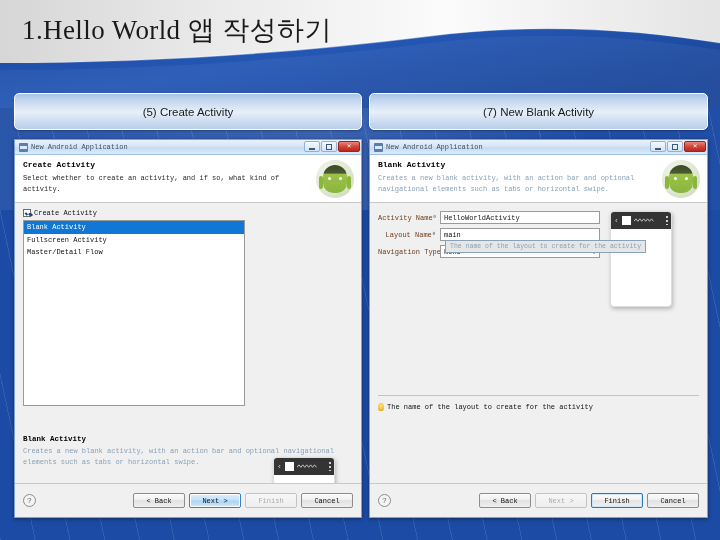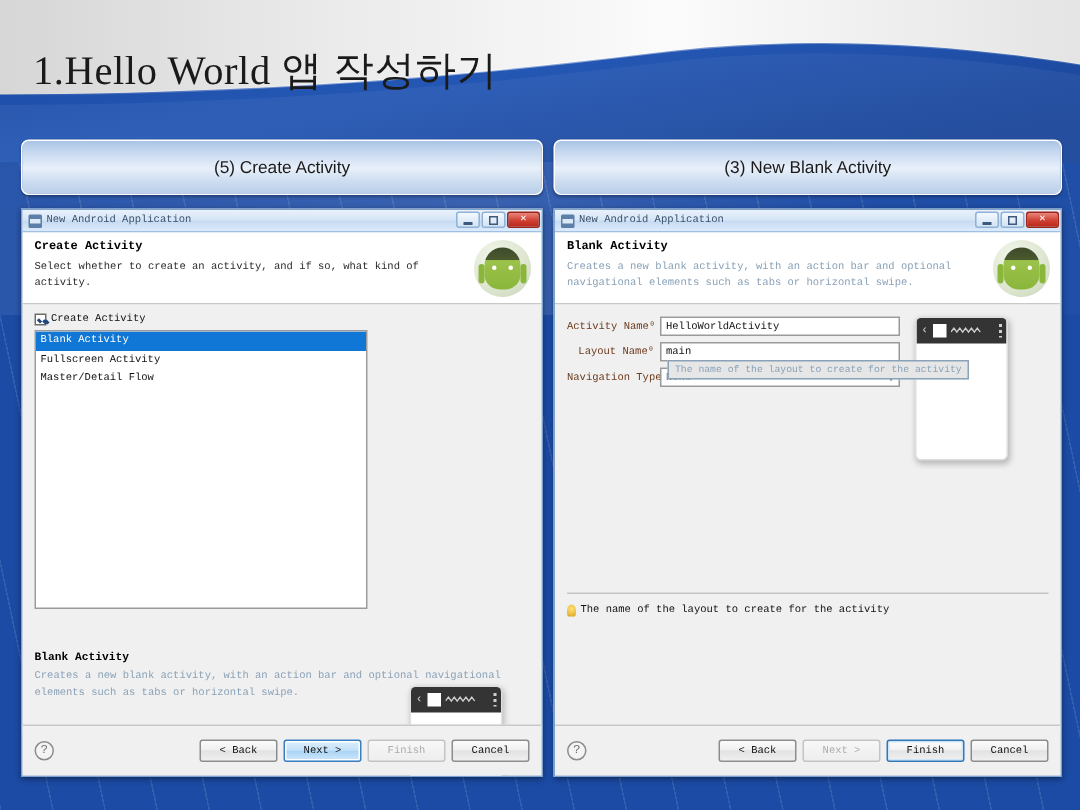--- a/index.html
+++ b/index.html
@@ -25,21 +25,21 @@
     background: linear-gradient(100deg, rgba(255,255,255,0.06) 0%, rgba(255,255,255,0.13) 45%, rgba(255,255,255,0.02) 80%);
     pointer-events: none;
   }
   
   .header {
     position: absolute; left: 0; top: 0; width: 720px; height: 108px;
     overflow: hidden;
   }
   .header-svg { position: absolute; left: 0; top: 0; }
   .page-title {
-    position: absolute; left: 22px; top: 29px;
+    position: absolute; left: 22px; top: 12px;
     font-family: "Liberation Serif", serif;
     font-size: 27px; color: #1a1a1a; letter-spacing: 0.4px;
     white-space: nowrap;
   }
   
   .caption-row {
     position: absolute; left: 0; top: 93px; width: 720px; height: 37px;
   }
   .caption-btn {
     position: absolute; top: 0; height: 37px;
@@ -278,21 +278,21 @@
       <path d="M0,70 C150,70 300,59 430,43 C540,29 640,37 720,50 L720,108 L0,108 Z" fill="#ffffff" fill-opacity="0.05"></path>
     </svg>
     <div class="page-title">1.Hello World 앱 작성하기</div>
   </div>
 
   <div class="caption-row">
     <div class="caption-btn caption-btn-left">
       <span>(5) Create Activity</span>
     </div>
     <div class="caption-btn caption-btn-right">
-      <span>(3) New Blank Activity</span>
+      <span>(7) New Blank Activity</span>
     </div>
   </div>
 
   <div class="win win-left">
 
     <div class="titlebar">
       <span class="tb-icon"></span>
       <span class="tb-title">New Android Application</span>
       <span class="tb-ctrls">
         <span class="tb-btn">

